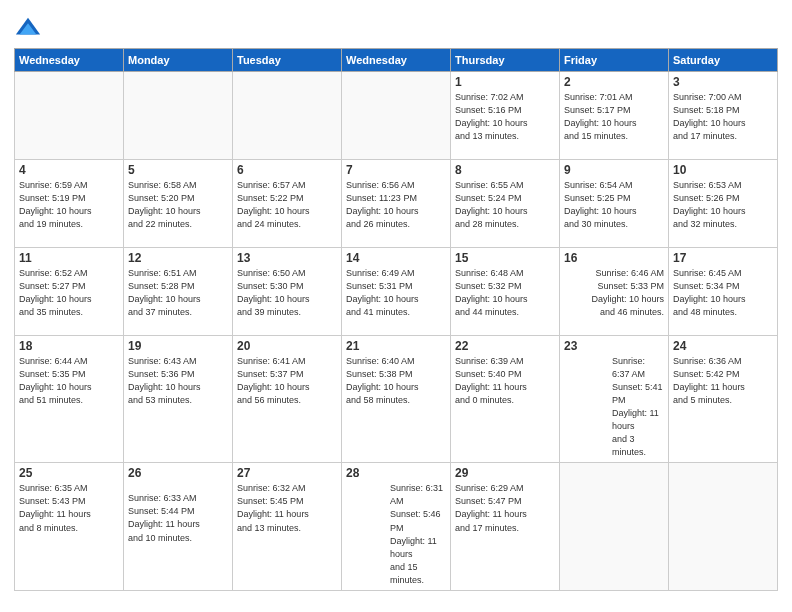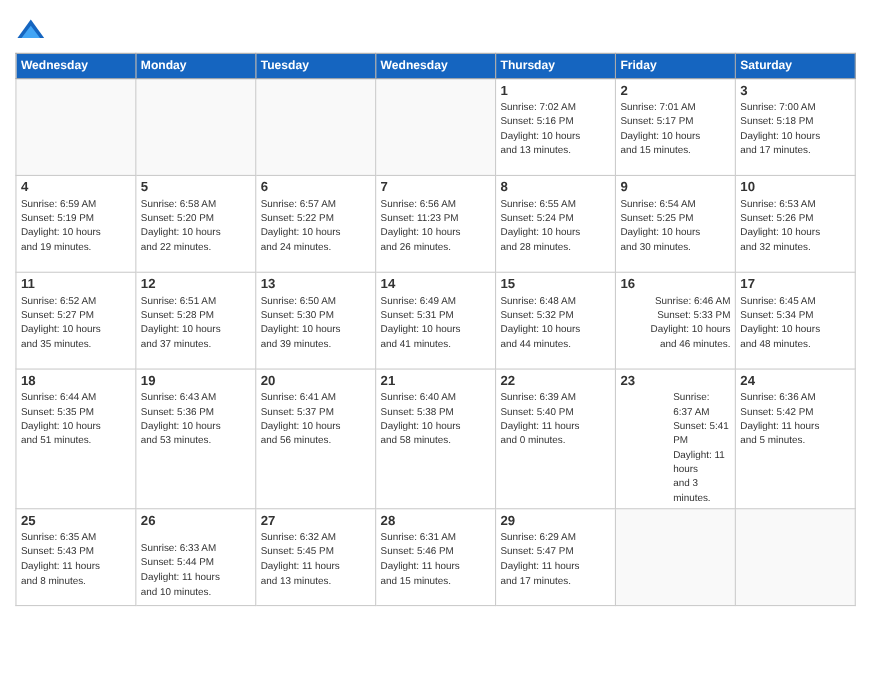--- a/index.html
+++ b/index.html
@@ -327,21 +327,21 @@
           </td>
           <td>
             <span class="day-num">27</span>
             <div class="day-info" style="white-space: pre-line;">Sunrise: 6:32 AM
 Sunset: 5:45 PM
 Daylight: 11 hours
 and 13 minutes.</div>
           </td>
           <td>
             <span class="day-num">28</span>
-            <div class="day-info" style="white-space: pre-line;">Sunrise: 6:31 AM
+            <div class="day-info" style="white-space: pre-line; margin-left: 44px;">Sunrise: 6:31 AM
 Sunset: 5:46 PM
 Daylight: 11 hours
 and 15 minutes.</div>
           </td>
           <td>
             <span class="day-num">29</span>
             <div class="day-info" style="white-space: pre-line;">Sunrise: 6:29 AM
 Sunset: 5:47 PM
 Daylight: 11 hours
 and 17 minutes.</div>

